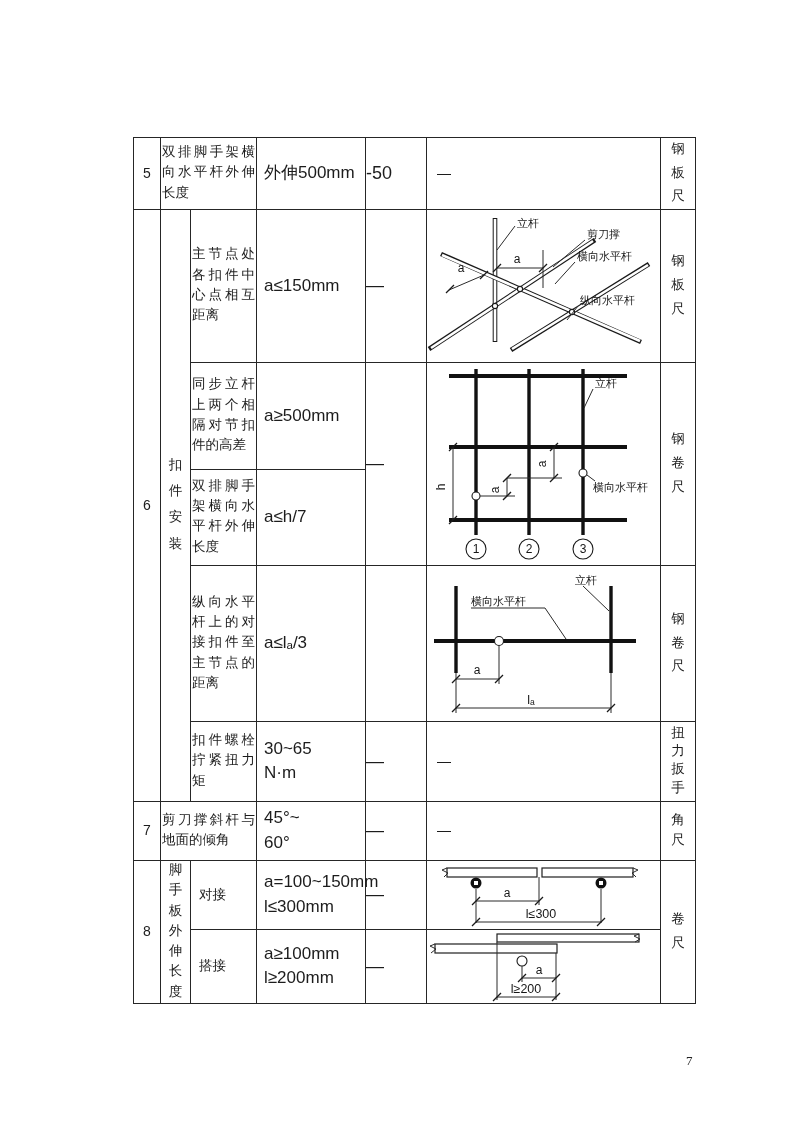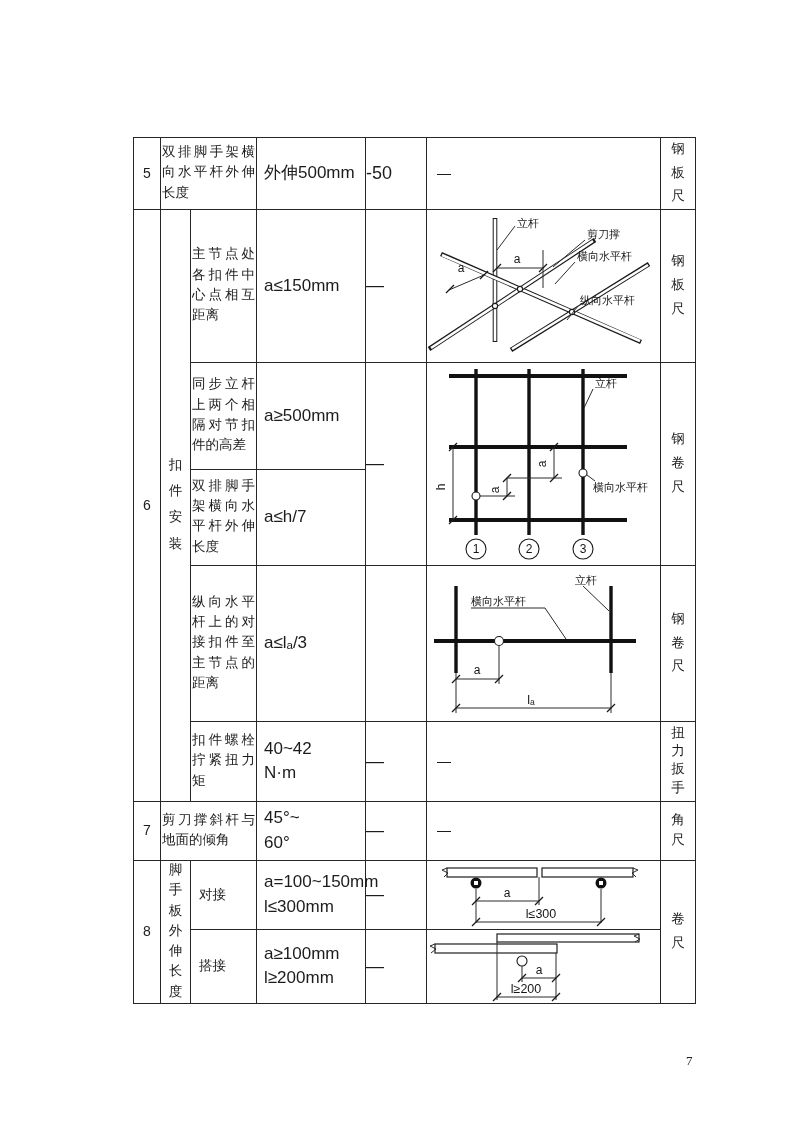--- a/index.html
+++ b/index.html
@@ -192,21 +192,21 @@
         <text class="lbl" x="44" y="39">横向水平杆</text>
         <text class="diml" x="50" y="108" text-anchor="middle">a</text>
         <text class="dimb" x="104" y="138" text-anchor="middle">lₐ</text>
       </svg>
     </td>
     <td class="vcell"><span class="vert lh17">钢卷尺</span></td>
   </tr>
 
   <tr style="height:80px">
     <td class="item">扣件螺栓拧紧扭力矩</td>
-    <td class="val">40~42
+    <td class="val">30~65
 N·m</td>
     <td class="tol">—</td>
     <td class="dashcell">—</td>
     <td class="vcell"><span class="vert lh135">扭力扳手</span></td>
   </tr>
 
   <tr style="height:59px">
     <td class="num">7</td>
     <td class="item" colspan="2">剪刀撑斜杆与地面的倾角</td>
     <td class="val">45°~

